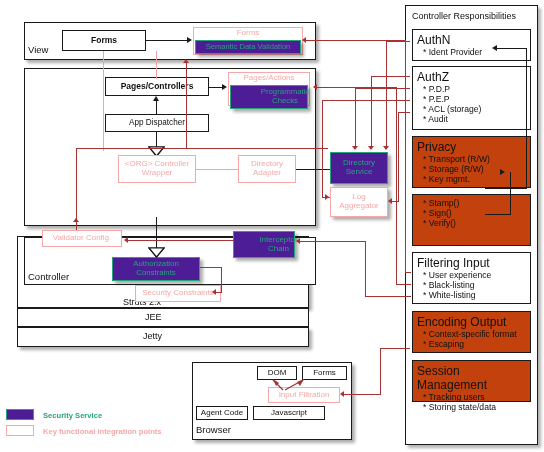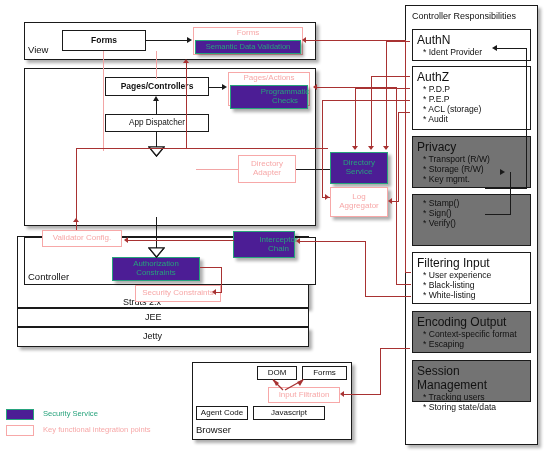--- a/index.html
+++ b/index.html
@@ -52,28 +52,28 @@
           filter:drop-shadow(0 0 0 #000);}
   .hollow svg{display:block;}
 
   
   #rpanel{position:absolute;left:405px;top:5px;width:133px;height:440px;
           border:1.3px solid #1a1a1a;background:#fff;box-sizing:border-box;
           box-shadow:3px 3px 3px rgba(0,0,0,.3);}
   #rtitle{position:absolute;left:412px;top:11px;font-size:9px;color:#111;}
   .rsec{position:absolute;left:412px;box-sizing:border-box;
         border:1.1px solid #1a1a1a;background:#ffffff;padding:3px 0 3px 4px;}
-  .rsec.tan{background:#737373;}
+  .rsec.tan{background:#c2410c;}
   .rsec h4{margin:0;font-size:12px;font-weight:normal;color:#111;}
   .rsec ul{margin:0;padding:0;list-style:none;}
   .rsec li{font-size:8.6px;color:#111;padding-left:6px;white-space:nowrap;}
 
   
   #legend{position:absolute;left:6px;top:409px;width:170px;height:30px;}
-  .lgrow{position:absolute;display:flex;align-items:flex-start;}
+  .lgrow{position:absolute;display:flex;align-items:flex-end;font-weight:bold;}
   .lgsw{width:28px;height:11px;box-sizing:border-box;}
   .lgtx{margin-left:9px;font-size:7.6px;}
 </style>
 </head>
 <body>
 
 <div id="stage">
 
   <div class="container shadow" style="left:24px;top:22px;width:292px;height:38px;"></div>
   <div class="lbl" style="left:28px;top:44px;">View</div>
@@ -108,20 +108,24 @@
   <div class="blk-ln" style="left:156px;top:101px;width:1.1px;height:13px;"></div>
   <div class="arw barw-u" style="left:153px;top:96px;"></div>
 
   <div class="blk-ln" style="left:156px;top:132px;width:1.1px;height:16px;"></div>
   <div class="hollow" style="left:148px;top:146px;border:none;">
     <svg width="17" height="11" viewBox="0 0 17 11">
         <polygon points="1,1 16,1 8.5,10" fill="#ffffff" stroke="#1a1a1a" stroke-width="1.2"></polygon>
       </svg>
   </div>
 
+  <div class="box pnk" style="left:118px;top:155px;width:78px;height:28px;flex-direction:column;">
+    <span>&lt;ORG&gt; Controller</span>
+    <span>Wrapper</span>
+  </div>
 
   <div class="box pnk" style="left:238px;top:155px;width:58px;height:28px;flex-direction:column;">
     <span>Directory</span>
     <span>Adapter</span>
   </div>
 
   <div class="lnk" style="left:196px;top:169px;width:42px;height:1.2px;"></div>
 
   <div class="box grn shadow" style="left:330px;top:152px;width:58px;height:32px;flex-direction:column;">
     <span>Directory</span>

